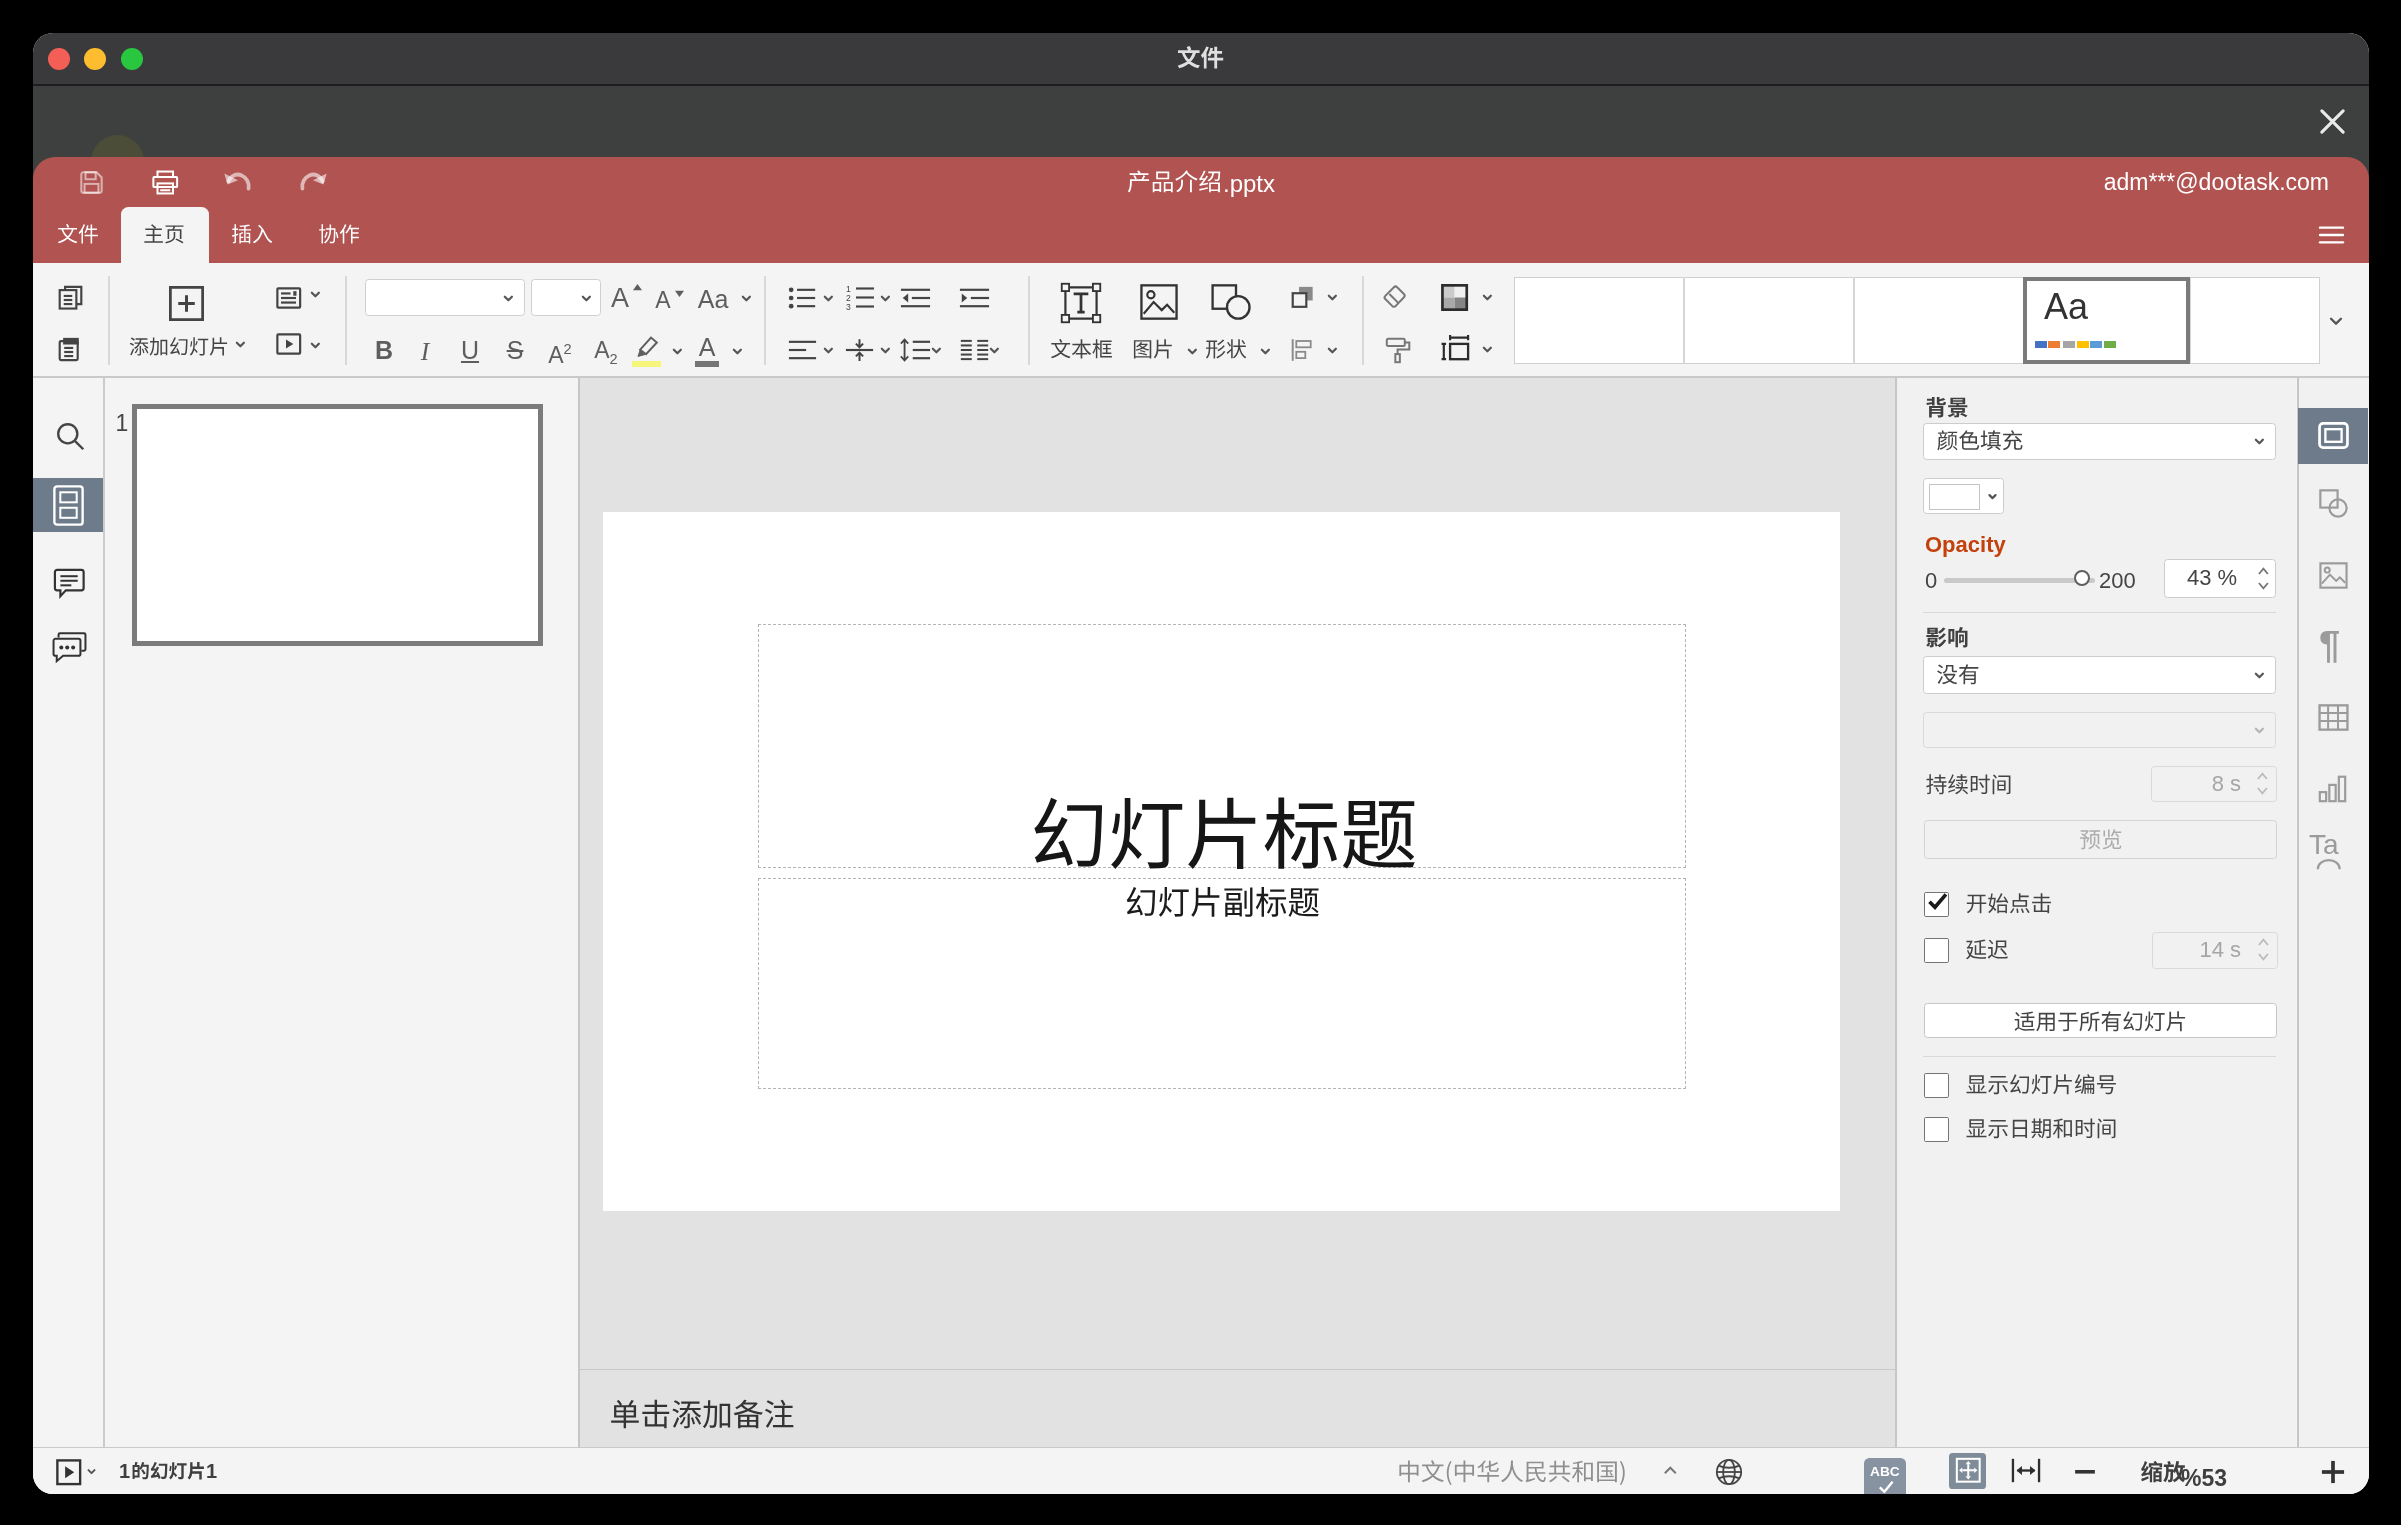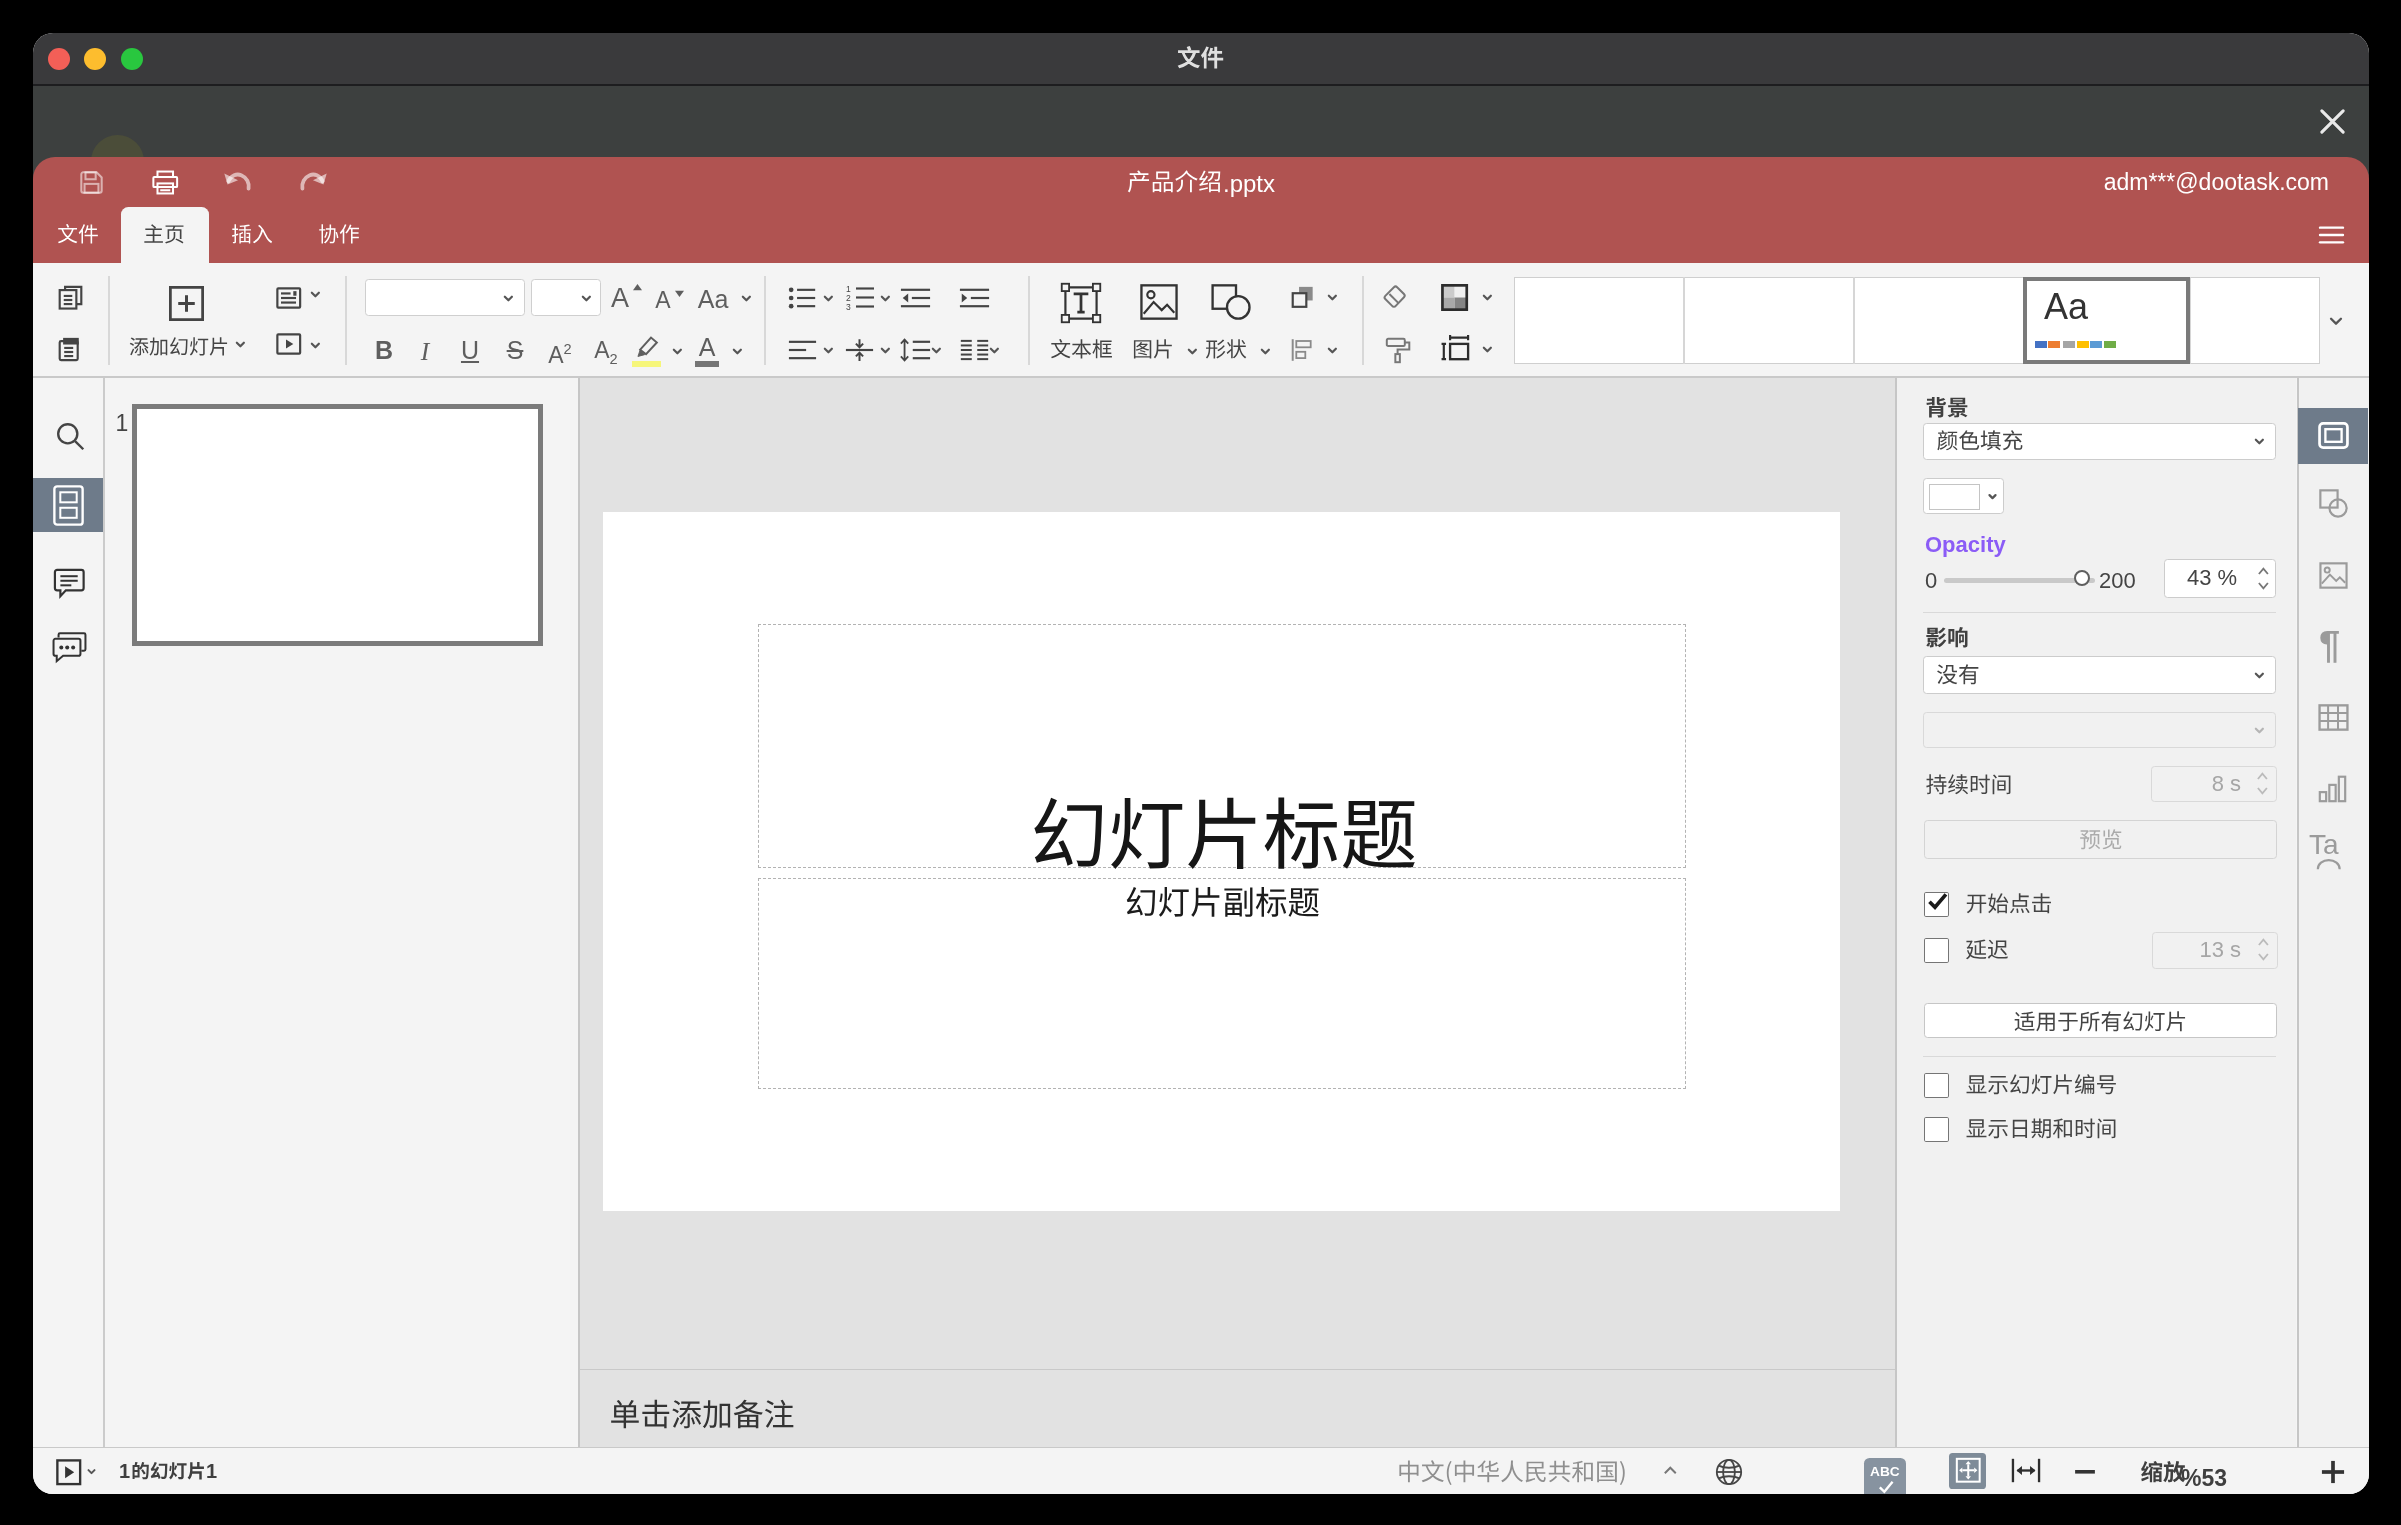--- a/index.html
+++ b/index.html
@@ -428,21 +428,21 @@
       <use href="#ru5145" x="3.0"></use>
     </svg>
 <svg class="a" style="left:2220px;top:402px" width="12.8" height="12.8" viewBox="0 0 14 14">
       <polyline points="3.1,5.2 7,9.1 10.8,5.2" fill="none" stroke="#555" stroke-width="2.4" stroke-linecap="round" stroke-linejoin="round"></polyline>
     </svg>
 <div class="a" style="left:1890px;top:445px;width:81px;height:36px;background:#fff;border:1.8px solid #ccc;border-radius:3.6px;box-sizing:border-box"></div>
 <div class="a" style="left:1896px;top:451px;width:51px;height:25.5px;background:#fff;border:1.8px solid #c4c4c4;box-sizing:border-box"></div>
 <svg class="a" style="left:1954px;top:458px" width="11" height="11" viewBox="0 0 12 12">
       <polyline points="2.7,4.5 6,7.8 9.3,4.5" fill="none" stroke="#555" stroke-width="2.4" stroke-linecap="round" stroke-linejoin="round"></polyline>
     </svg>
-<div class="a" style="left:1892px;top:498px;line-height:27px;font-size:22px;color:#8b5cf6;"><b>Opacity</b></div>
+<div class="a" style="left:1892px;top:498px;line-height:27px;font-size:22px;color:#c2410c;"><b>Opacity</b></div>
 <div class="a" style="left:1892px;top:534px;line-height:27px;font-size:22px;color:#444;">0</div>
 <div class="a" style="left:1911px;top:545px;width:151px;height:4.6px;background:#c9c9c9;border-radius:2.7px"></div>
 <div class="a" style="left:2041px;top:537px;width:16.4px;height:16.4px;background:#fff;border:2.3px solid #5f5f5f;border-radius:50%;box-sizing:border-box"></div>
 <div class="a" style="left:2066px;top:534px;line-height:27px;font-size:22px;color:#444;">200</div>
 <div class="a" style="left:2131px;top:526px;width:112px;height:39px;background:#fff;border:1.8px solid #ccc;border-radius:3.6px;box-sizing:border-box"></div>
 <div class="a" style="left:2179px;transform:translateX(-50%);top:531px;line-height:27px;font-size:22px;color:#444;">43 %</div>
 <svg class="a" style="left:2224px;top:532px" width="12.8" height="27" viewBox="0 0 14 30">
       <path d="M2 10 L7 4 L12 10" fill="none" stroke="#777" stroke-width="2"></path>
       <path d="M2 20 L7 26 L12 20" fill="none" stroke="#777" stroke-width="2"></path>
     </svg>
@@ -489,21 +489,21 @@
       <use href="#ru59CB" x="1.0"></use>
       <use href="#ru70B9" x="2.0"></use>
       <use href="#ru51FB" x="3.0"></use>
     </svg>
 <div class="a" style="left:1891px;top:905px;width:25px;height:25px;background:#fff;border:1.8px solid #757575;border-radius:1.8px;box-sizing:border-box"></div>
 <svg class="a" style="left:1932px;top:905px;" width="44" height="26" viewBox="0 -0.9 2.0000 1.2" fill="#444">
       <use href="#ru5EF6"></use>
       <use href="#ru8FDF" x="1.0"></use>
     </svg>
 <div class="a" style="left:2119px;top:899px;width:126px;height:37px;border:1.8px solid #d9d9d9;border-radius:3.6px;box-sizing:border-box"></div>
-<div class="a" style="right:128px;top:903px;line-height:27px;font-size:22px;color:#a6a6a6;">13 s</div>
+<div class="a" style="right:128px;top:903px;line-height:27px;font-size:22px;color:#a6a6a6;">14 s</div>
 <svg class="a" style="left:2224px;top:903px" width="12.8" height="27" viewBox="0 0 14 30">
       <path d="M2 10 L7 4 L12 10" fill="none" stroke="#bbb" stroke-width="2"></path>
       <path d="M2 20 L7 26 L12 20" fill="none" stroke="#bbb" stroke-width="2"></path>
     </svg>
 <div class="a" style="left:1891px;top:970px;width:353px;height:35px;background:#fff;border:1.8px solid #c6c6c6;border-radius:3.6px;box-sizing:border-box"></div>
 <svg class="a" style="left:1980px;top:977px;" width="175" height="26" viewBox="0 -0.9 8.0000 1.2" fill="#444">
       <use href="#ru9002"></use>
       <use href="#ru7528" x="1.0"></use>
       <use href="#ru4E8E" x="2.0"></use>
       <use href="#ru6240" x="3.0"></use>

